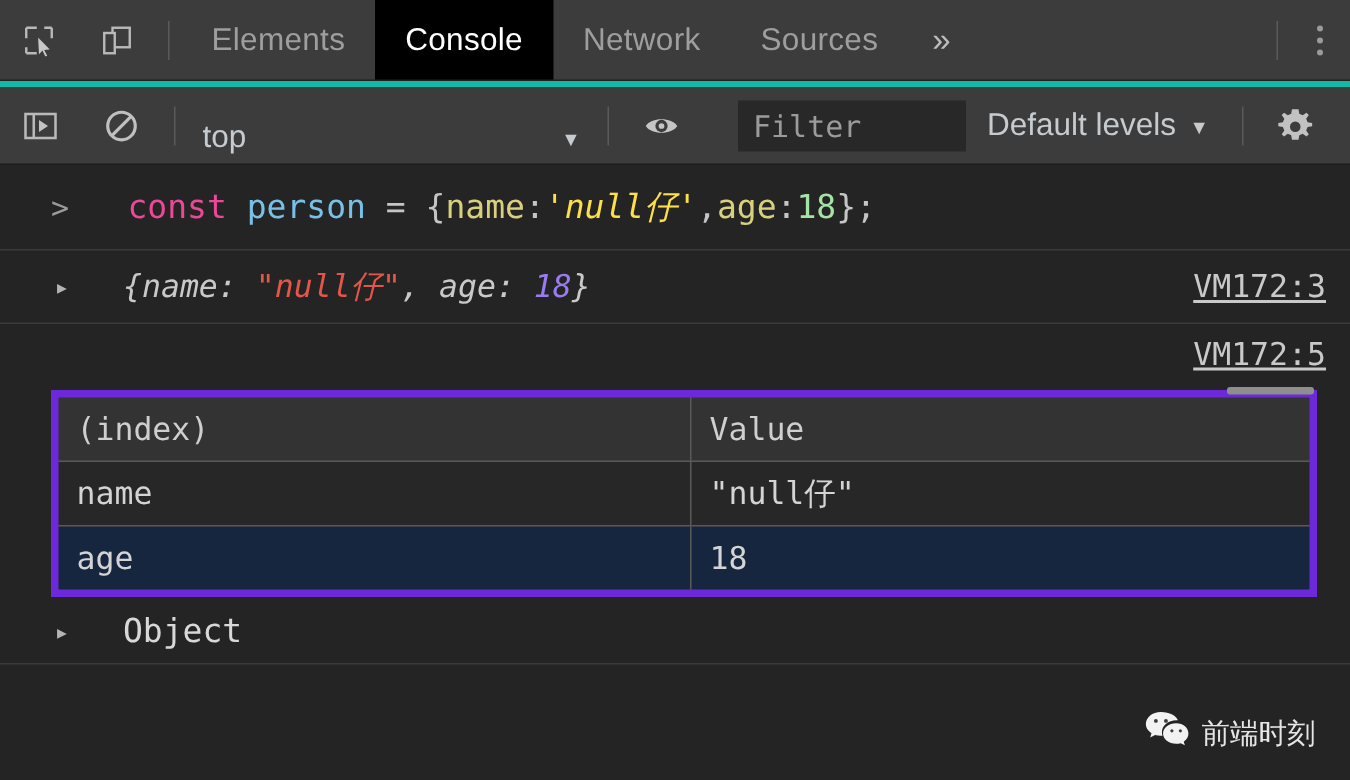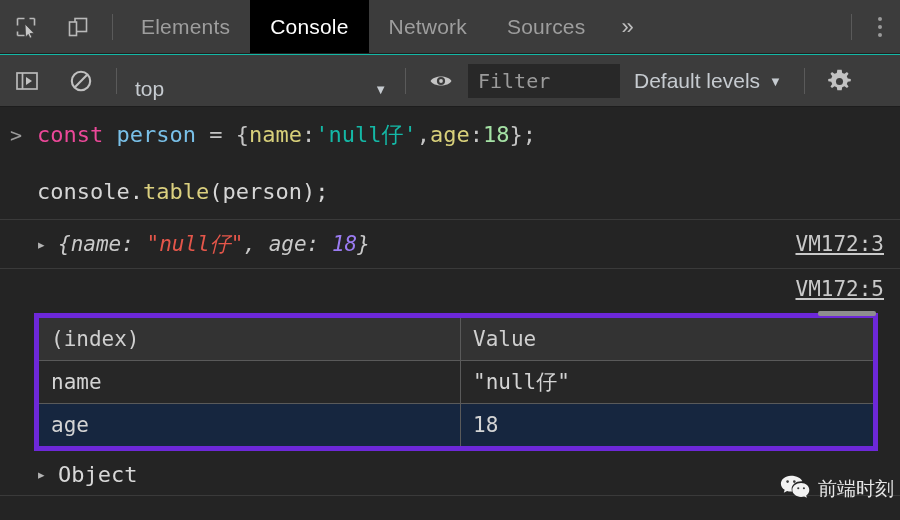--- a/index.html
+++ b/index.html
@@ -8,21 +8,21 @@
     background:#242424;
     font-family:"Liberation Sans",sans-serif;
     -webkit-font-smoothing:antialiased;
   }
   .devtools{width:900px;height:520px;position:relative;display:flex;flex-direction:column;background:#242424;}
 
   
   .tabbar{
     height:54px;flex:0 0 54px;background:#3c3c3c;
     display:flex;align-items:center;position:relative;
-    border-bottom:1px solid #14b8a6;
+    border-bottom:4px solid #14b8a6;
   }
   .tabbar::after{content:"";position:absolute;left:0;right:0;bottom:0;height:1px;background:#202020;}
   .tb-icon{width:52px;height:54px;display:flex;align-items:center;justify-content:center;}
   .vsep{width:1px;height:26px;background:#5a5a5a;margin:0 8px;flex:0 0 1px;}
   .tab{
     height:54px;padding:0 20px;display:flex;align-items:center;justify-content:center;
     font-size:21px;color:#9e9e9e;letter-spacing:0.2px;white-space:nowrap;
   }
   .tab.active{background:#000000;color:#ffffff;}
   .tab.more{font-size:22px;color:#bdbdbd;padding:0 16px;}
@@ -49,21 +49,21 @@
   }
   .filter-input::placeholder{color:#9b9b9b;}
   .levels{
     display:flex;align-items:center;gap:9px;height:52px;padding:0 14px;
     color:#c6cbd0;font-size:21px;white-space:nowrap;
   }
   .levels .caret{font-size:13px;}
 
   
   .console{flex:1 1 auto;position:relative;background:#242424;overflow:hidden;}
-  .mono{font-family:"DejaVu Sans Mono","Liberation Mono",monospace;}
+  .mono{font-family:"DejaVu Sans Mono","Liberation Mono",monospace;margin-left:24px;}
 
   .cmd-line{
     position:relative;height:56px;display:flex;align-items:center;
     font-size:22px;padding-left:10px;
   }
   .prompt{
     color:#9b9b9b;font-size:20px;width:27px;flex:0 0 27px;text-align:left;
   }
   .code{white-space:pre;}
 
@@ -104,31 +104,31 @@
     border-bottom:1px solid #3a3a3a;
   }
   .obj-row .arrow{margin-left:38px;}
   .obj-label{font-size:22px;color:#d8d8d8;}
 
   
   .t-kw{color:#ec4899;}
   .t-var{color:#79c0e8;}
   .t-punc{color:#c5c5c5;}
   .t-prop{color:#d8d07a;}
-  .t-str{color:#14b8a6;}
+  .t-str{color:#fde047;font-style:italic;}
   .t-num{color:#a5e2a5;}
   .t-plain{color:#d6d6d6;}
   .t-fn{color:#dbd07f;}
   .t-objkey{color:#c9c9c9;}
   .t-ostr{color:#e4564a;}
   .t-onum{color:#9a7bf0;}
 
   
   .watermark{
-    position:absolute;right:6px;bottom:16px;display:flex;align-items:center;gap:8px;
+    position:absolute;right:23px;bottom:16px;display:flex;align-items:center;gap:8px;
     pointer-events:none;
   }
   .wm-text{color:#e6e6e6;font-size:19px;font-family:"DejaVu Sans",sans-serif;}
   
   .scroll-nub{position:absolute;right:24px;top:2px;width:58px;height:5px;background:#8e8e8e;border-radius:2px;}
 </style>
 </head>
 <body>
 
 <div class="devtools">
@@ -205,24 +205,20 @@
   </div>
 
   <div class="console">
 
     <div class="cmd-line">
       <span class="prompt mono">&gt;</span>
       <span class="code mono"><span class="t-kw">const</span><span class="t-plain"> </span><span class="t-var">person</span><span class="t-punc"> = </span><span class="t-punc">{</span><span class="t-prop">name</span><span class="t-punc">:</span><span class="t-str">'null仔'</span><span class="t-punc">,</span><span class="t-prop">age</span><span class="t-punc">:</span><span class="t-num">18</span><span class="t-punc">}</span><span class="t-punc">;</span></span>
     </div>
 
 
-    <div class="cmd-line">
-      <span class="prompt mono"></span>
-      <span class="code mono"><span class="t-plain">console</span><span class="t-plain">.</span><span class="t-fn">table</span><span class="t-plain">(person);</span></span>
-    </div>
 
     <div class="msg-row">
       <span class="arrow">▸</span>
       <span class="obj-preview mono"><span class="t-objkey">{name: </span><span class="t-ostr">"null仔"</span><span class="t-objkey">, age: </span><span class="t-onum">18</span><span class="t-objkey">}</span></span>
       <a class="srclink mono">VM172:3</a>
     </div>
 
     <div class="link-row">
       <a class="srclink mono">VM172:5</a>
     </div>

